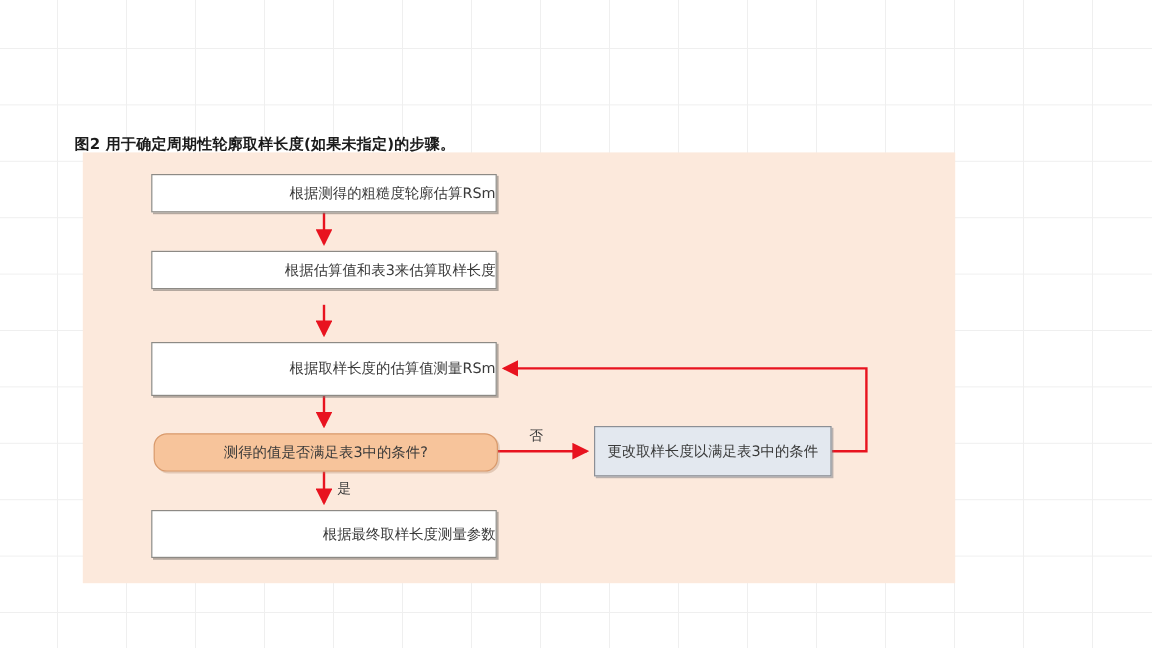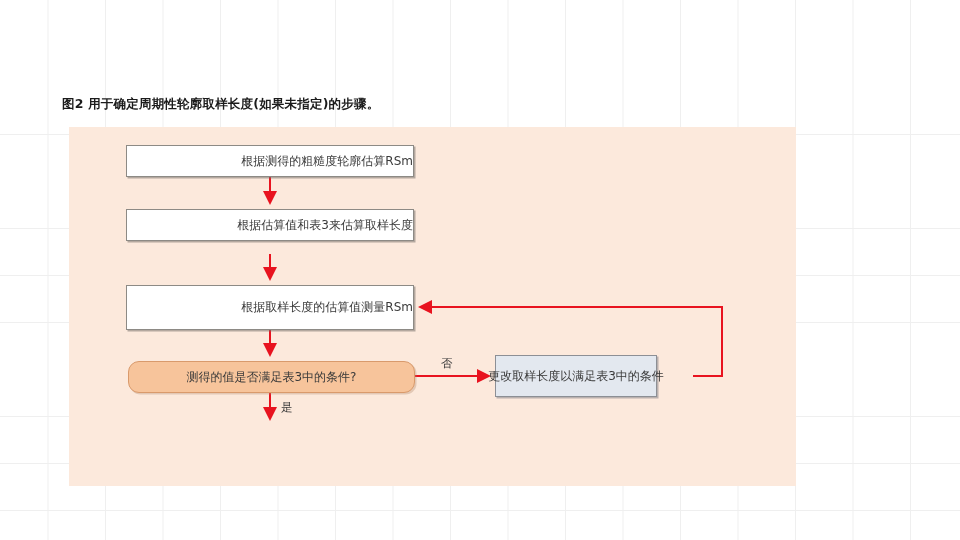--- a/index.html
+++ b/index.html
@@ -31,21 +31,21 @@
   #page {
     position: absolute;
     inset: 0;
     z-index: 1;
   }
 
   
   #figure-caption {
     position: absolute;
     left: 62px;
-    top: 96px;
+    top: 112px;
     font-size: 12.5px;
     font-weight: bold;
     color: #1b1b1b;
     letter-spacing: 0.2px;
     white-space: nowrap;
   }
 
   
   #flow-panel {
     position: absolute;
@@ -98,21 +98,21 @@
     border: 1px solid #8c8f95;
     box-shadow: 1.5px 1.5px 0 rgba(120,122,128,0.5);
   }
 
   
   #node-estimate-rsm      { left: 57px;  top: 18px;  width: 288px; height: 32px; }
   #node-estimate-length   { left: 57px;  top: 82px;  width: 288px; height: 32px; }
   #node-measure-rsm       { left: 57px;  top: 158px; width: 288px; height: 45px; }
   #node-condition-check   { left: 59px;  top: 234px; width: 287px; height: 32px; }
   #node-measure-params    { left: 57px;  top: 298px; width: 288px; height: 40px; }
-  #node-change-length     { left: 426px; top: 228px; width: 162px; height: 42px; }
+  #node-change-length     { left: 426px; top: 228px; width: 198px; height: 42px; }
 
   
   .edge-label {
     position: absolute;
     font-size: 11.5px;
     color: #3a3a3a;
     white-space: nowrap;
   }
   #label-no  { left: 372px; top: 229px; }
   #label-yes { left: 212px; top: 273px; }
@@ -157,20 +157,23 @@
     </div>
 
     <div class="node process" id="node-measure-rsm">
       <span>根据取样长度的估算值测量RSm</span>
     </div>
 
     <div class="node decision" id="node-condition-check">
       <span>测得的值是否满足表3中的条件?</span>
     </div>
 
+    <div class="node process" id="node-measure-params">
+      <span>根据最终取样长度测量参数</span>
+    </div>
 
     <div class="node action" id="node-change-length">
       <span>更改取样长度以满足表3中的条件</span>
     </div>
 
     <div class="edge-label" id="label-no">否</div>
 
     <div class="edge-label" id="label-yes">是</div>
 
   </div>

